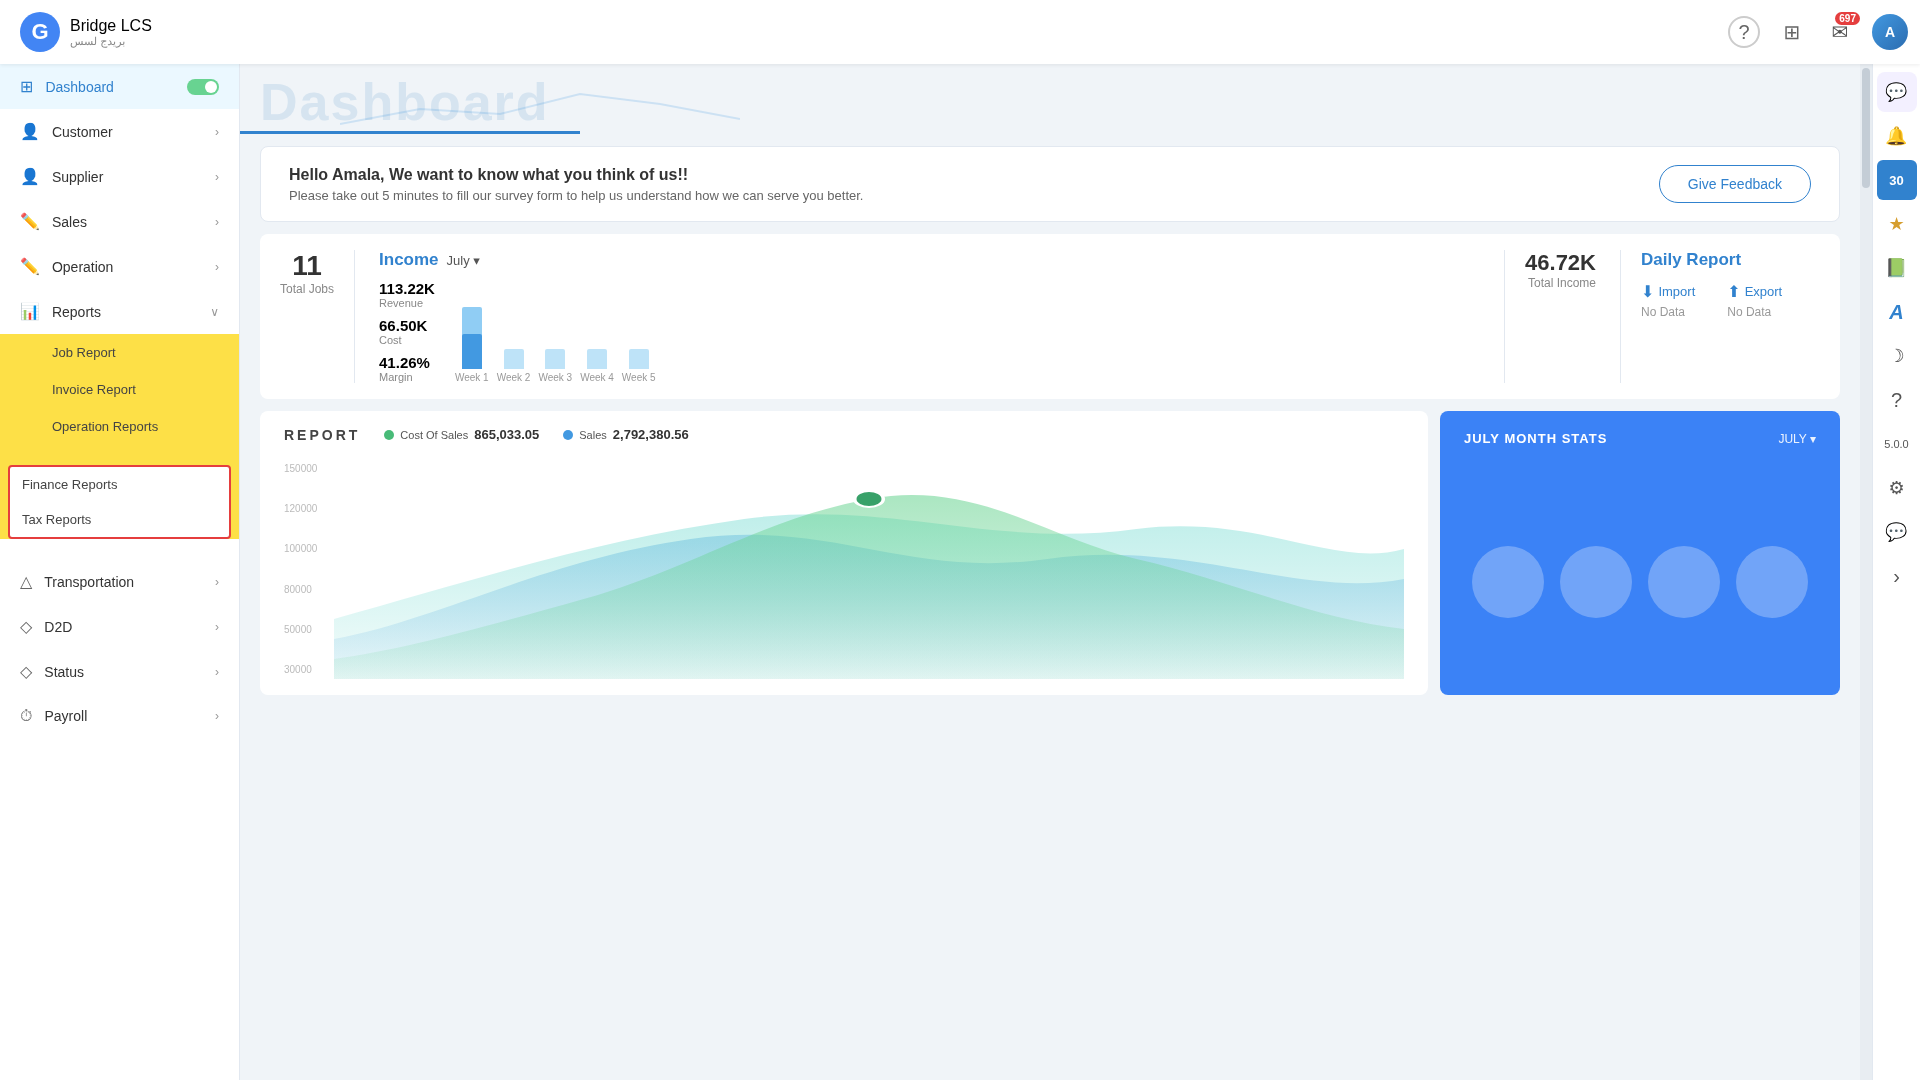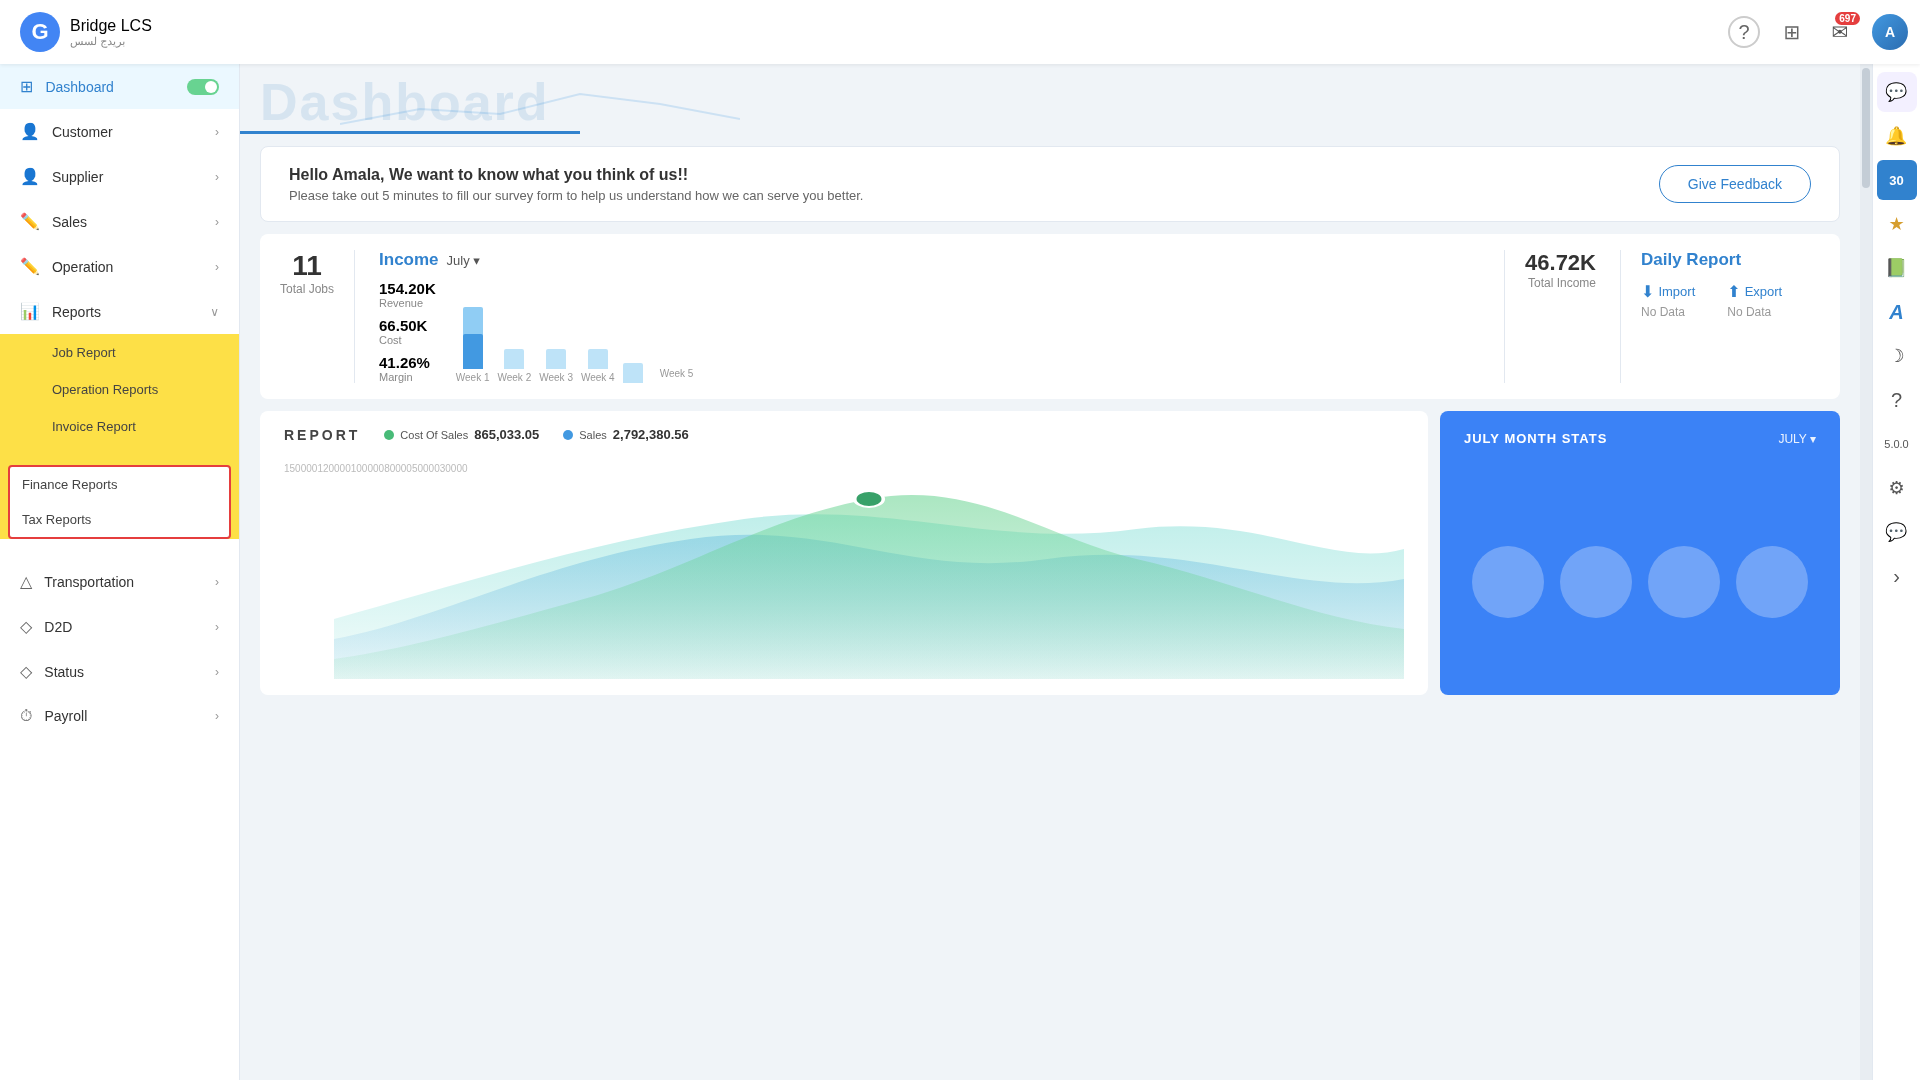--- a/index.html
+++ b/index.html
@@ -156,24 +156,24 @@
       <span>Reports</span>
     </div>
     <span class="sidebar-chevron">∨</span>
   </div>
 
   <div class="sub-menu">
     <div class="sub-item">
       <span>Job Report</span>
     </div>
     <div class="sub-item">
+      <span>Invoice Report</span>
+    </div>
+    <div class="sub-item">
       <span>Operation Reports</span>
-    </div>
-    <div class="sub-item">
-      <span>Invoice Report</span>
     </div>
 
     <div style="border: 2px solid #e53e3e; margin: 20px 8px; border-radius: 4px; background:#fff;">
       <div class="sub-item" style="border:none;padding:10px 12px;">
         <span>Finance Reports</span>
       </div>
       <div class="sub-item" style="border:none;padding:10px 12px;">
         <span>Tax Reports</span>
       </div>
     </div>
@@ -263,21 +263,21 @@
       <div style="flex:1;">
         <div style="display:flex;align-items:center;gap:8px;margin-bottom:10px;">
           <span style="font-size:17px;font-weight:600;color:#3182ce;">Income</span>
           <span style="font-size:13px;color:#555;cursor:pointer;">
             <span>July</span> ▾
           </span>
         </div>
         <div style="display:flex;gap:20px;align-items:flex-end;">
           <div>
             <div style="margin-bottom:8px;">
-              <div style="font-size:15px;font-weight:700;">154.20K</div>
+              <div style="font-size:15px;font-weight:700;">113.22K</div>
               <div style="font-size:11px;color:#888;">Revenue</div>
             </div>
             <div style="margin-bottom:8px;">
               <div style="font-size:15px;font-weight:700;">66.50K</div>
               <div style="font-size:11px;color:#888;">Cost</div>
             </div>
             <div>
               <div style="font-size:15px;font-weight:700;">41.26%</div>
               <div style="font-size:11px;color:#888;">Margin</div>
             </div>
@@ -295,21 +295,21 @@
               <span style="font-size:10px;color:#999;">Week 2</span>
             </div>
             <div style="display:flex;flex-direction:column;align-items:center;gap:3px;">
               <div style="width:20px;height:20px;background:#bee3f8;border-radius:2px 2px 0 0;"></div>
               <span style="font-size:10px;color:#999;">Week 3</span>
             </div>
             <div style="display:flex;flex-direction:column;align-items:center;gap:3px;">
               <div style="width:20px;height:20px;background:#bee3f8;border-radius:2px 2px 0 0;"></div>
               <span style="font-size:10px;color:#999;">Week 4</span>
             </div>
-            <div style="display:flex;flex-direction:row;align-items:center;gap:17px;">
+            <div style="display:flex;flex-direction:column;align-items:center;gap:3px;">
               <div style="width:20px;height:20px;background:#bee3f8;border-radius:2px 2px 0 0;"></div>
               <span style="font-size:10px;color:#999;">Week 5</span>
             </div>
           </div>
         </div>
       </div>
 
       <div style="text-align:right;padding-left:20px;border-left:1px solid #e2e8f0;">
         <div style="font-size:22px;font-weight:700;color:#333;">46.72K</div>
         <div style="font-size:12px;color:#888;">Total Income</div>
@@ -349,21 +349,21 @@
         </div>
         <div style="display:flex;align-items:center;gap:6px;">
           <div style="width:10px;height:10px;border-radius:50%;background:#4299e1;"></div>
           <span style="font-size:11px;color:#555;">Sales</span>
           <span style="font-size:13px;font-weight:700;color:#333;">2,792,380.56</span>
         </div>
       </div>
 
       <div style="position:relative;height:220px;overflow:hidden;">
 
-        <div style="position:absolute;left:0;top:0;bottom:0;display:flex;flex-direction:row;justify-content:space-between;font-size:10px;color:#bbb;padding:4px 0;">
+        <div style="position:absolute;left:0;top:0;bottom:0;display:flex;flex-direction:column;justify-content:space-between;font-size:10px;color:#bbb;padding:4px 0;">
           <span>150000</span>
             <span>120000</span>
             <span>100000</span>
             <span>80000</span>
             <span>50000</span>
             <span>30000</span>
         </div>
         <svg style="position:absolute;left:50px;right:0;top:0;height:220px;width:calc(100% - 50px);" viewBox="0 0 600 220" preserveAspectRatio="none">
 
           <defs>

